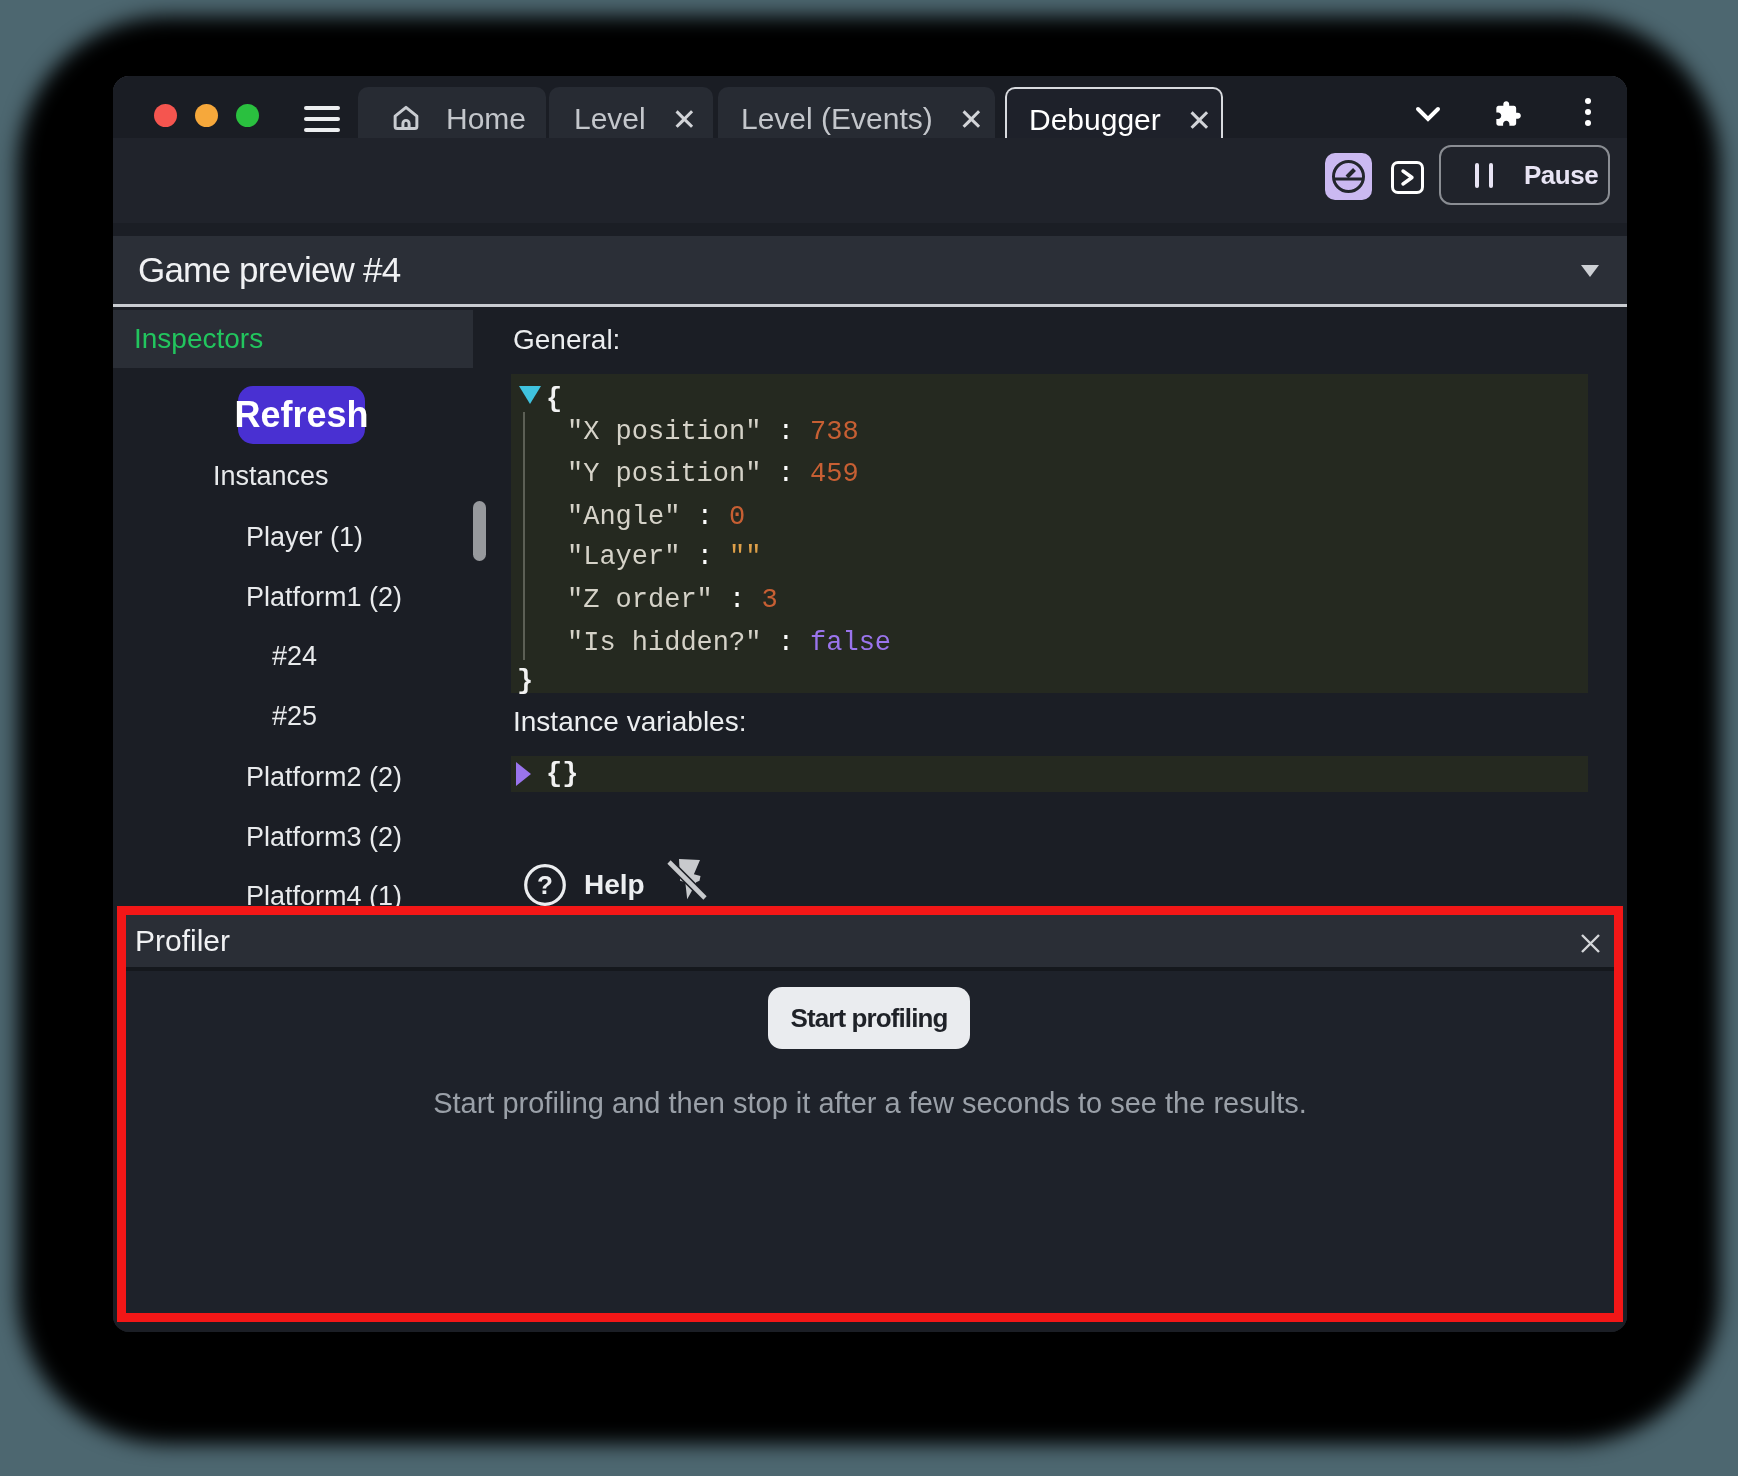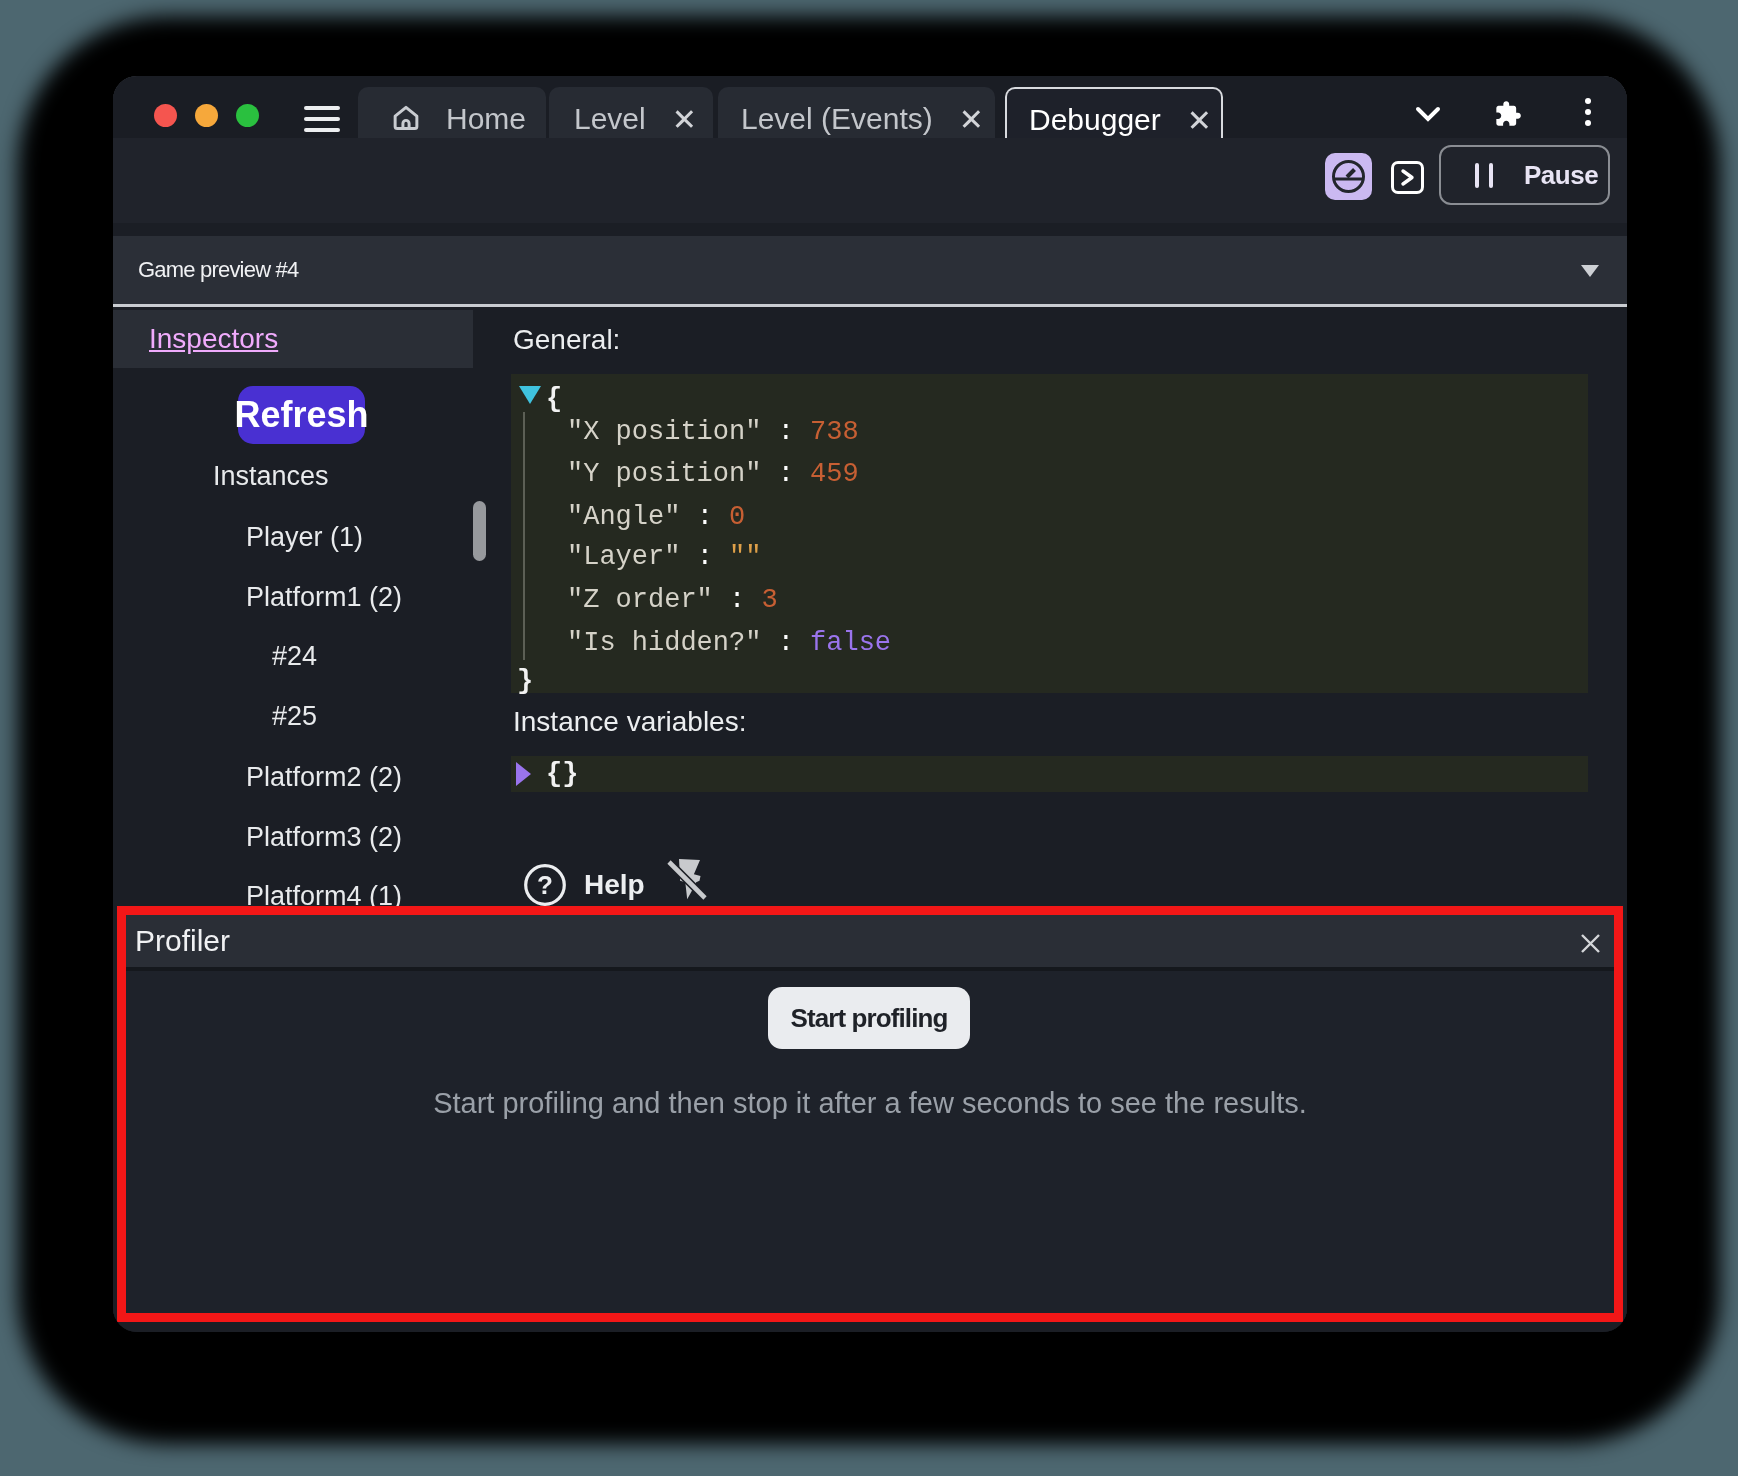--- a/index.html
+++ b/index.html
@@ -1,21 +1,21 @@
 <!DOCTYPE html>
 <html><head>
 <meta charset="utf-8">
 <style>
   * { margin:0; padding:0; box-sizing:border-box; }
   html,body { width:1738px; height:1476px; background:#4d6770; overflow:hidden;
     font-family:"Liberation Sans", sans-serif; }
   .shadow { position:absolute; left:18px; top:16px; width:1702px; height:1428px;
     background:#000; border-radius:150px; filter:blur(10px); }
   .window { position:absolute; left:113px; top:76px; width:1514px; height:1256px;
-    background:#1b1e25; border-radius:24px; overflow:hidden; box-shadow: inset 0 1px 0 rgba(200,210,220,0.25); }
+    background:#1b1e25; border-radius:16px; overflow:hidden; box-shadow: inset 0 1px 0 rgba(200,210,220,0.25); }
   
   .titlebar { position:absolute; left:0; top:0; width:100%; height:75px; background:#1a1d24; }
   .dot { position:absolute; border-radius:50%; width:23px; height:23px; top:28px; }
   .dot.r { left:41px; background:#f5554f; }
   .dot.y { left:82px; background:#f6a83b; }
   .dot.g { left:123px; background:#2ac03f; }
   .burger { position:absolute; left:191px; top:30px; width:36px; }
   .burger div { height:4px; background:#eceef0; border-radius:2px; margin-bottom:7px; }
   .tab { position:absolute; top:11px; height:64px; background:#272b33; border-radius:10px 10px 0 0;
     color:#c3c6cb; font-size:30px; display:flex; align-items:center; }
@@ -27,29 +27,29 @@
   .consolebtn { position:absolute; left:1278px; top:23px; width:33px; height:33px; border:3px solid #fff; border-radius:7px;
     display:flex; align-items:center; justify-content:center; }
   .pausebtn { position:absolute; left:1326px; top:7px; width:171px; height:60px; border:2px solid #8a8d93; border-radius:12px;
     display:flex; align-items:center; }
   .pausebtn .bars { margin-left:34px; display:flex; gap:10px; }
   .pausebtn .bars div { width:4px; height:25px; background:#e8e4f4; border-radius:2px; }
   .pausebtn span { margin-left:31px; color:#e8e4f4; font-weight:bold; font-size:26px; letter-spacing:-0.5px; }
   
   .gamebar { position:absolute; left:0; top:160px; width:100%; height:71px; background:#2b2f37;
     border-bottom:3px solid #c9ccd1; display:flex; align-items:center; }
-  .gamebar .t { margin-left:25px; color:#f0f1f3; font-size:22px; letter-spacing:-0.8px; }
+  .gamebar .t { margin-left:25px; color:#f0f1f3; font-size:35px; letter-spacing:-0.8px; }
   .gamebar .caret { position:absolute; right:28px; top:29px; width:0; height:0;
     border-left:9px solid transparent; border-right:9px solid transparent; border-top:12px solid #cdd0d4; }
   
   .content { position:absolute; left:0; top:234px; width:100%; bottom:0; background:#1b1e25; }
   .leftpanel { position:absolute; left:0; top:0; width:378px; height:100%; }
   .lp-head { position:absolute; left:0; top:0; width:360px; height:58px; background:#2a2e36;
     display:flex; align-items:center; }
-  .lp-head span { margin-left:36px; color:#f0abfc; font-size:28px;text-decoration:underline; }
+  .lp-head span { margin-left:21px; color:#22c55e; font-size:28px; }
   .refresh { position:absolute; left:125px; top:76px; width:127px; height:58px; background:#4930d2;
     border-radius:15px; color:#fff; font-weight:bold; font-size:36px; display:flex; align-items:center; justify-content:center; }
   .tree { position:absolute; color:#e8eaec; font-size:27px; white-space:nowrap; transform:translateY(-50%); }
   .lp-scroll { position:absolute; left:360px; top:191px; width:13px; height:60px; background:#97999d; border-radius:7px; }
   .rightpanel { position:absolute; left:380px; top:0; right:0; height:100%; }
   .sect { position:absolute; left:20px; color:#eceef0; font-size:28px; transform:translateY(-50%); }
   .jsonbox { position:absolute; left:18px; top:64px; width:1077px; height:319px; background:#252920;
     font-family:"Liberation Mono", monospace; font-size:27px; }
   .jrow { position:absolute; white-space:pre; transform:translateY(-50%); color:#d5d2c8; }
   .jnum { color:#c75f33; }

